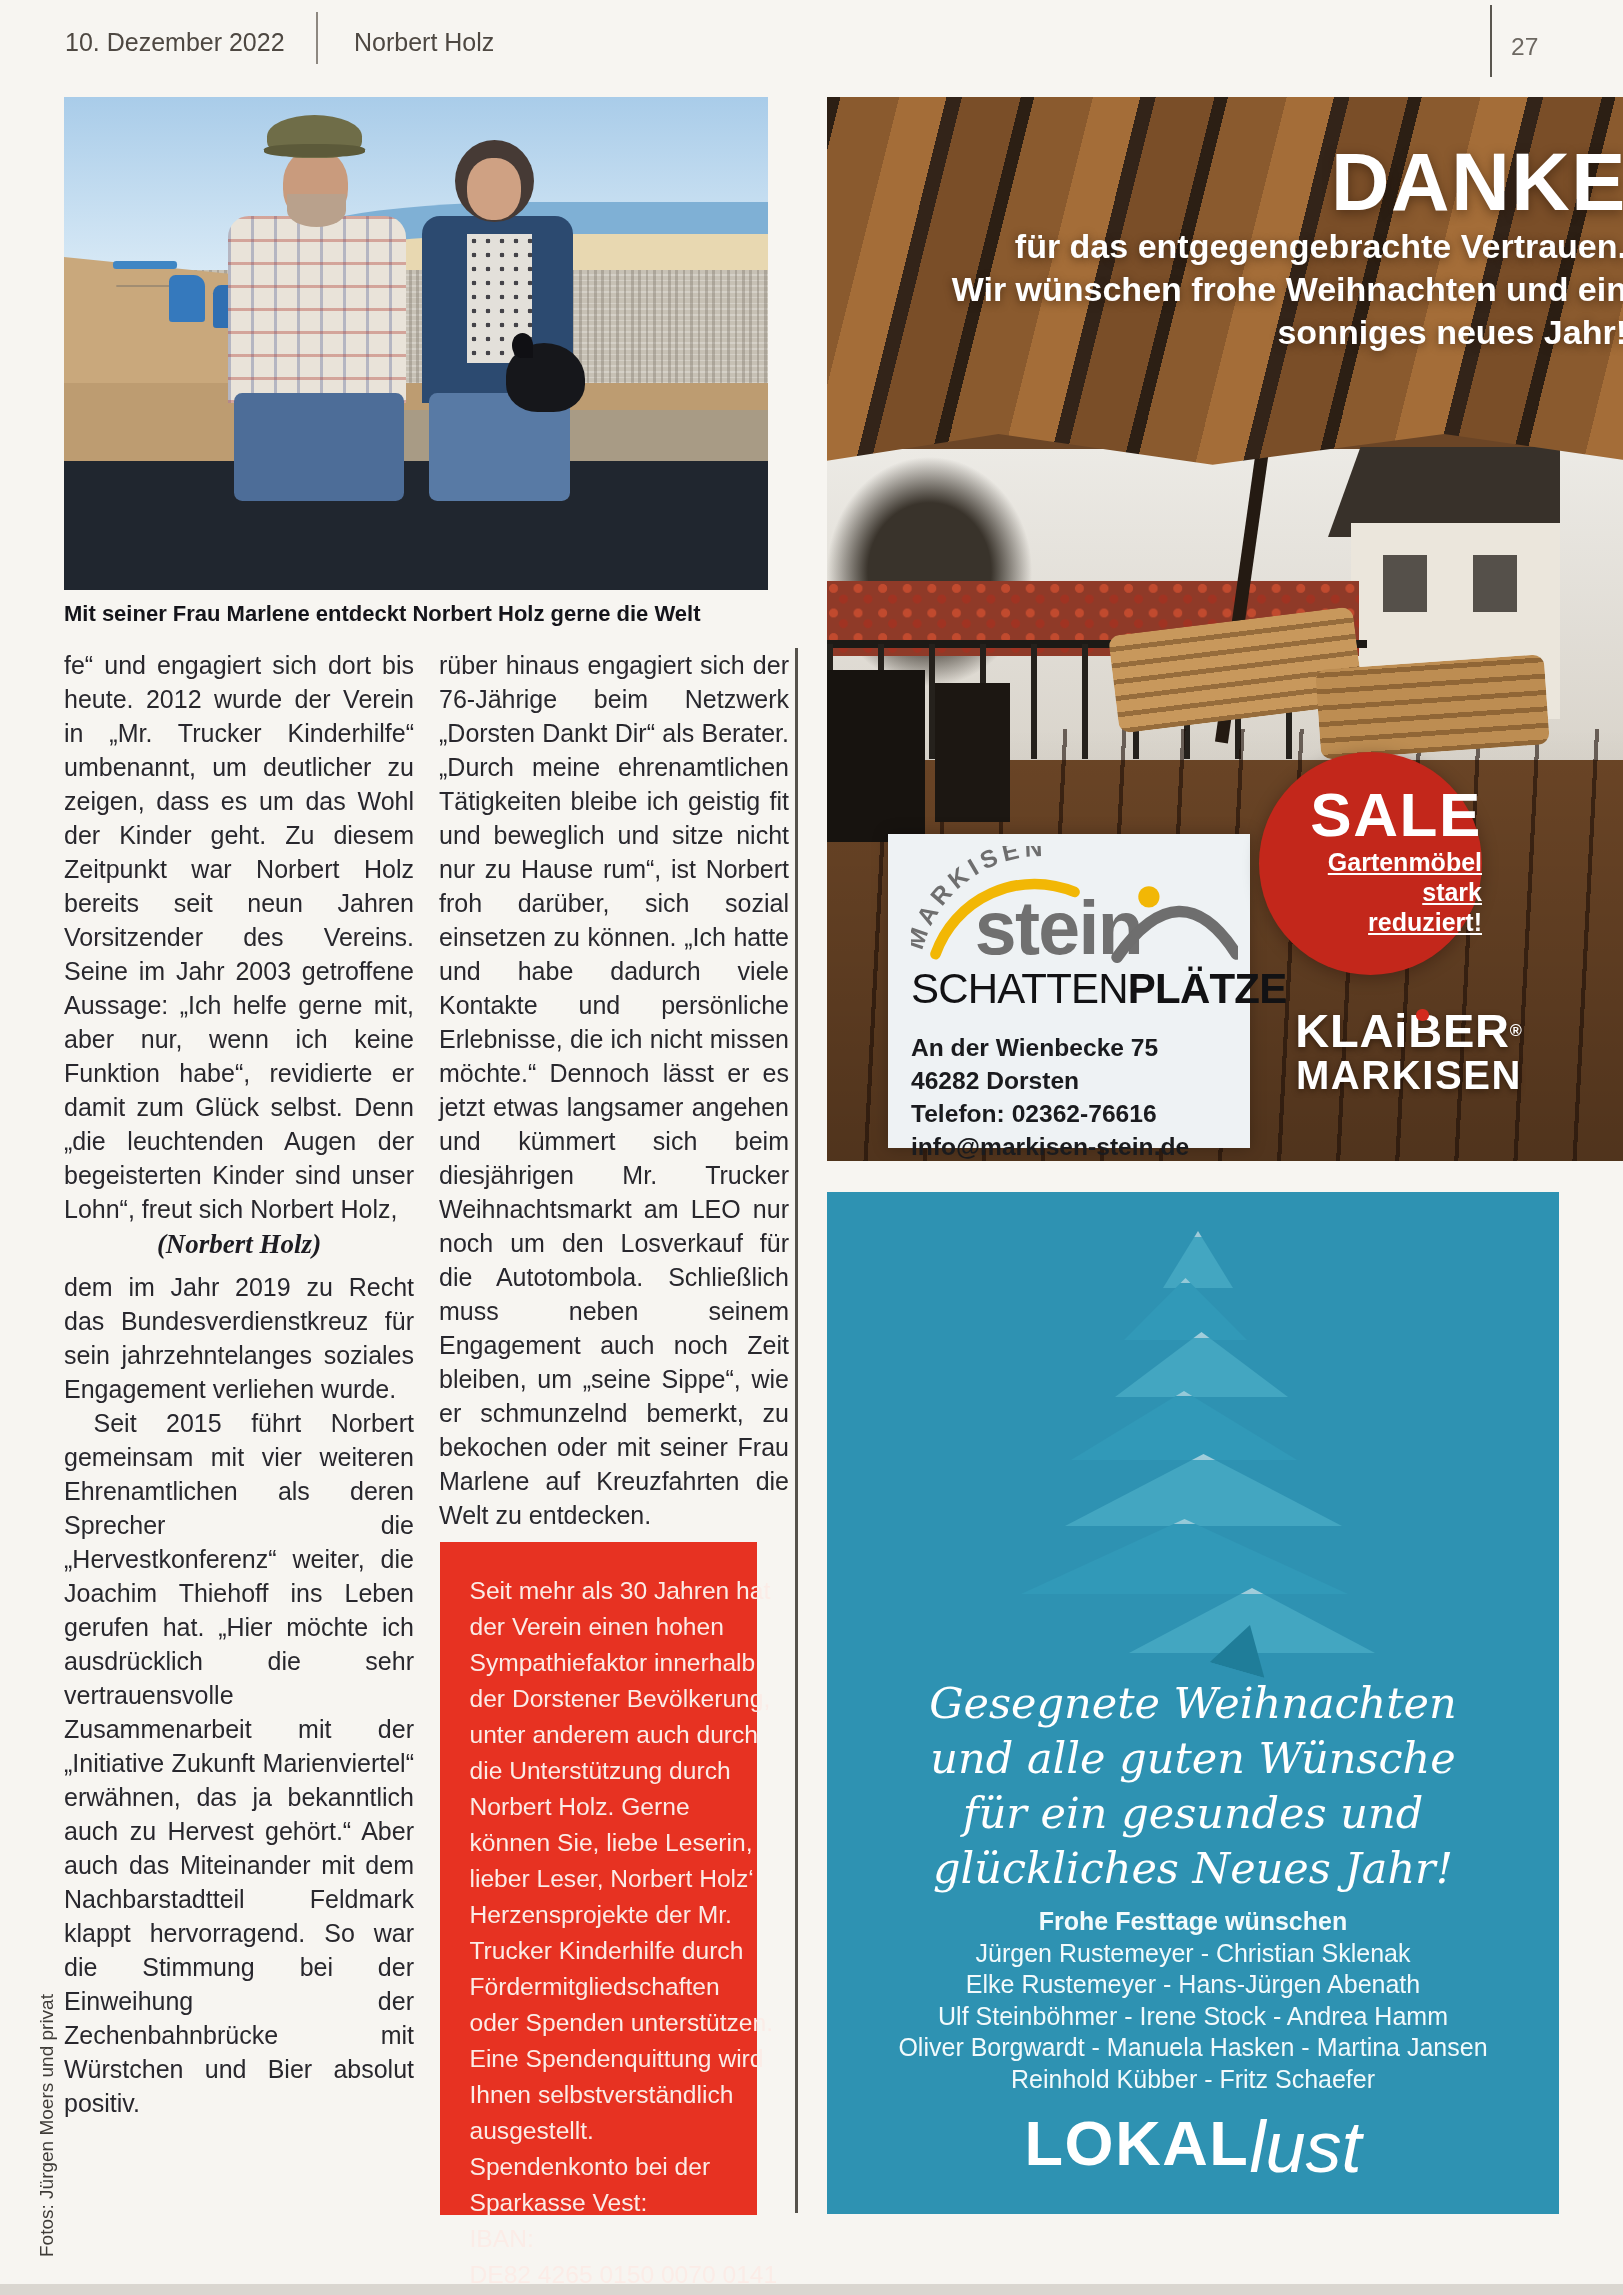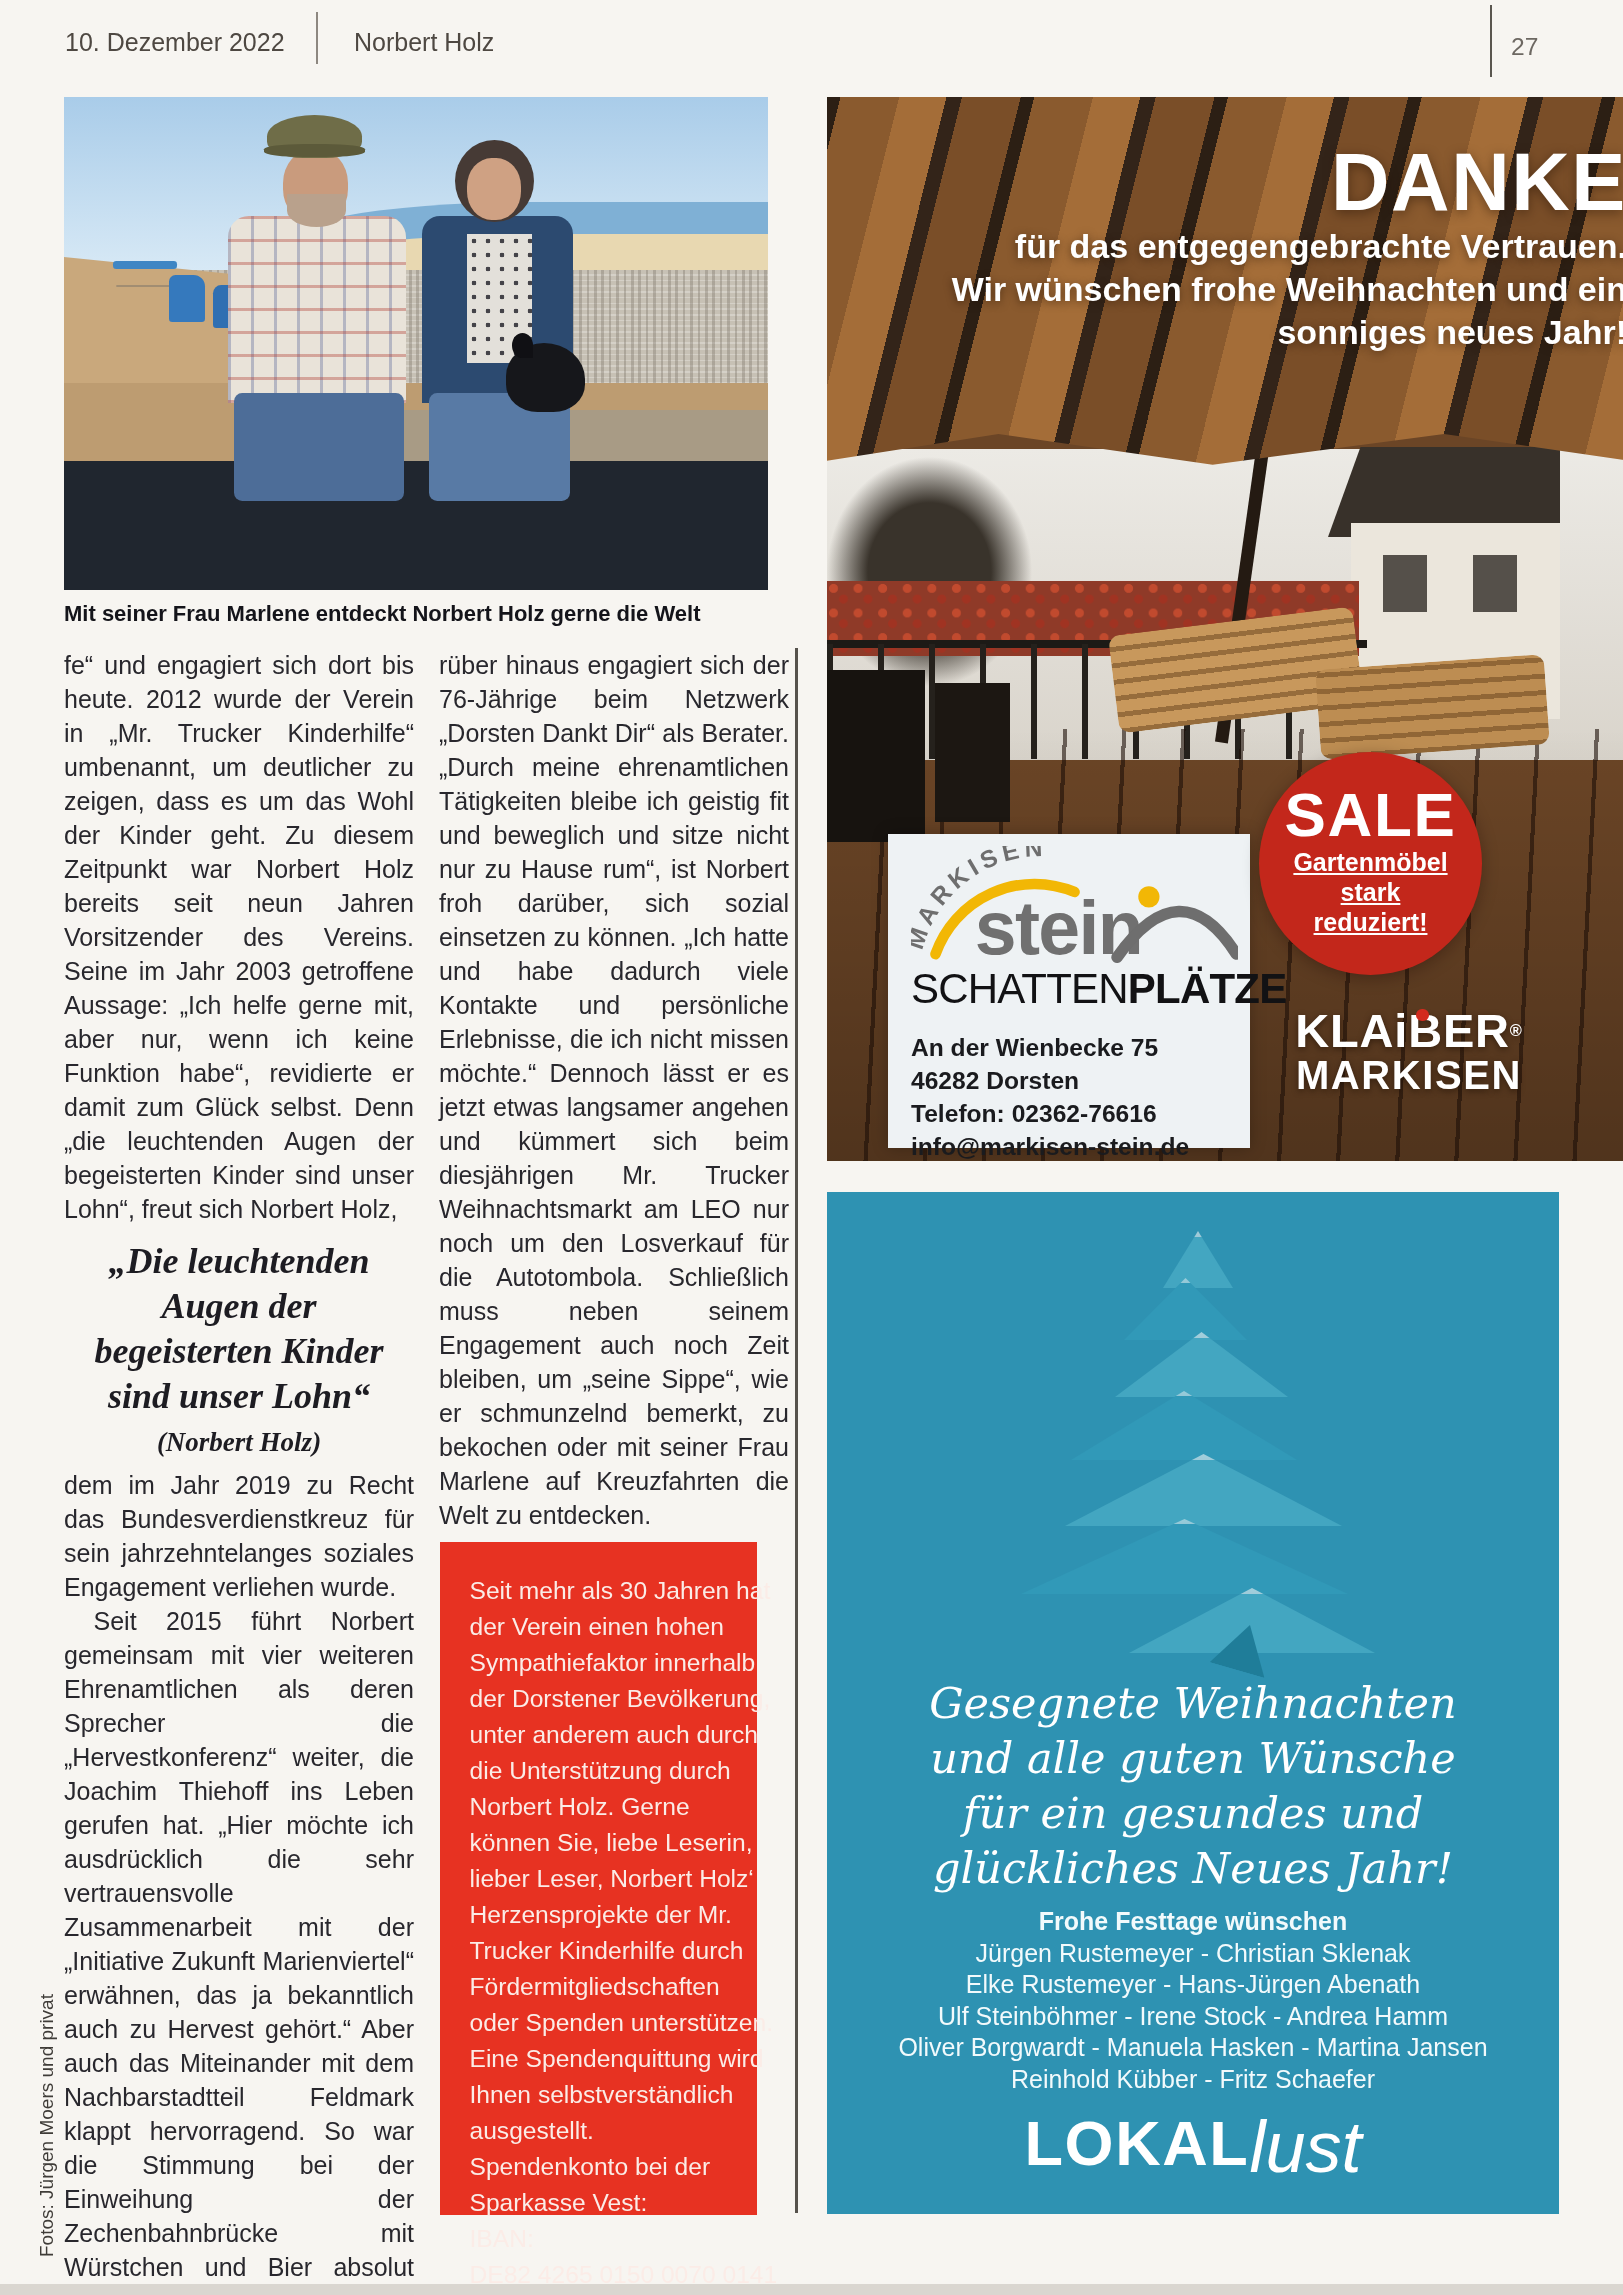--- a/index.html
+++ b/index.html
@@ -94,21 +94,21 @@
   .danke-block{left:49px;right:57px;top:43px;text-align:right;color:#ffffff;}
   .danke-big{font-size:81px;font-weight:bold;letter-spacing:1.6px;line-height:85px;text-shadow:0 2.5px 11.5px rgba(40,20,5,.5);}
   .danke-sub{font-size:34px;font-weight:bold;line-height:43px;text-shadow:0 1.6px 8.2px rgba(40,20,5,.55);}
 
   .stein-box{left:61px;top:737px;width:362px;height:314px;background:#eef2f4;padding:11.5px 0 0 23px;box-sizing:border-box;
     box-shadow:0 0 14.7px rgba(0,0,0,.25);}
   .stein-sub{margin-top:-6.5px;font-size:42px;letter-spacing:-0.8px;color:#121214;}
   .stein-sub b{font-weight:bold;}
   .stein-addr{margin-top:18px;font-size:24.6px;font-weight:bold;color:#1a1b1e;line-height:33px;}
 
-  .sale{left:432px;top:655px;width:223px;height:223px;border-radius:50%;background:#c3271b;color:#fff;text-align:center;
+  .sale{left:432px;top:655px;width:223px;height:223px;border-radius:50%;background:#c3271b;color:#fff;text-align:right;
     box-shadow:0 3.3px 16.4px rgba(30,10,5,.35);}
   .sale-big{margin-top:31px;font-size:62px;font-weight:bold;letter-spacing:1.6px;line-height:64px;}
   .sale-s{font-size:25px;font-weight:bold;line-height:30px;text-decoration:underline;}
   .klaiber{left:455px;top:910px;width:254px;text-align:center;color:#fff;text-shadow:0 1.6px 6.5px rgba(30,15,5,.6);}
   .klaiber-1{font-size:47px;font-weight:bold;letter-spacing:0.8px;line-height:47px;position:relative;display:inline-block;}
   .klaiber-reg{font-size:16.4px;vertical-align:top;}
   .klaiber-dot{position:absolute;left:121px;top:1.6px;width:12.3px;height:12.3px;border-radius:50%;background:#d32b1e;}
   .klaiber-2{font-size:40px;font-weight:bold;letter-spacing:1.6px;line-height:43px;}
 
   
@@ -164,26 +164,20 @@
     <div class="abs ph-wom-face"></div>
     <div class="abs ph-dog"></div>
     <div class="abs ph-dog-ear"></div>
   </div>
 
   <div class="abs caption">Mit seiner Frau Marlene entdeckt Norbert Holz gerne die Welt</div>
   <div class="abs credit">Fotos: Jürgen Moers und privat</div>
 
   <div class="abs col col1">
     <p>fe“ und engagiert sich dort bis heute. 2012 wurde der Verein in „Mr. Trucker Kinderhilfe“ umbenannt, um deutlicher zu zeigen, dass es um das Wohl der Kinder geht. Zu diesem Zeitpunkt war Norbert Holz bereits seit neun Jahren Vorsitzender des Vereins. Seine im Jahr 2003 getroffene Aussage: „Ich helfe gerne mit, aber nur, wenn ich keine Funktion habe“, revidierte er damit zum Glück selbst. Denn „die leuchtenden Augen der begeisterten Kinder sind unser Lohn“, freut sich Norbert Holz,</p>
-    <div class="pullquote">
-      <div>„Die leuchtenden</div>
-      <div>Augen der</div>
-      <div>begeisterten Kinder</div>
-      <div>sind unser Lohn“</div>
-    </div>
     <div class="pq-attr">(Norbert Holz)</div>
     <p>dem im Jahr 2019 zu Recht das Bundesverdienstkreuz für sein jahrzehntelanges soziales Engagement verliehen wurde.</p>
     <p class="indent">Seit 2015 führt Norbert gemeinsam mit vier weiteren Ehrenamtlichen als deren Sprecher die „Hervestkonferenz“ weiter, die Joachim Thiehoff ins Leben gerufen hat. „Hier möchte ich ausdrücklich die sehr vertrauensvolle Zusammenarbeit mit der „Initiative Zukunft Marienviertel“ erwähnen, das ja bekanntlich auch zu Hervest gehört.“ Aber auch das Miteinander mit dem Nachbarstadtteil Feldmark klappt hervorragend. So war die Stimmung bei der Einweihung der Zechenbahnbrücke mit Würstchen und Bier absolut positiv.</p>
 
   </div>
 
   <div class="abs col col2">
     <p>rüber hinaus engagiert sich der 76-Jährige beim Netzwerk „Dorsten Dankt Dir“ als Berater. „Durch meine ehrenamtlichen Tätigkeiten bleibe ich geistig fit und beweglich und sitze nicht nur zu Hause rum“, ist Norbert froh darüber, sich sozial einsetzen zu können. „Ich hatte und habe dadurch viele Kontakte und persönliche Erlebnisse, die ich nicht missen möchte.“ Dennoch lässt er es jetzt etwas langsamer angehen und kümmert sich beim diesjährigen Mr. Trucker Weihnachtsmarkt am LEO nur noch um den Losverkauf für die Autotombola. Schließlich muss neben seinem Engagement auch noch Zeit bleiben, um „seine Sippe“, wie er schmunzelnd bemerkt, zu bekochen oder mit seiner Frau Marlene auf Kreuzfahrten die Welt zu entdecken.</p>
   </div>
 

